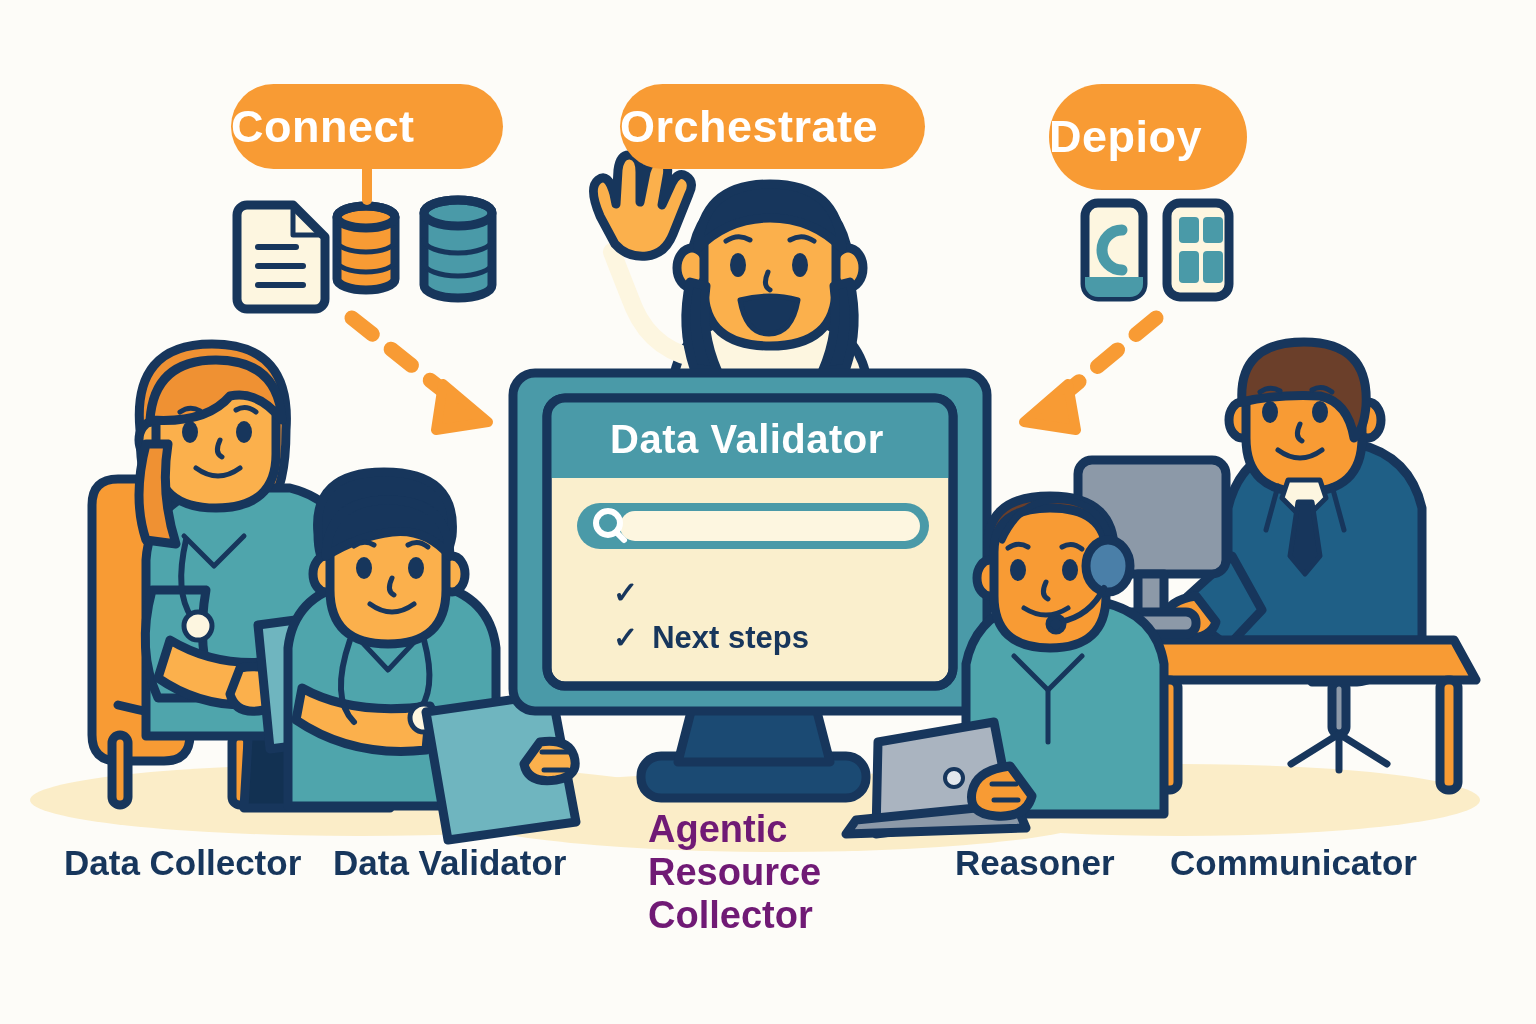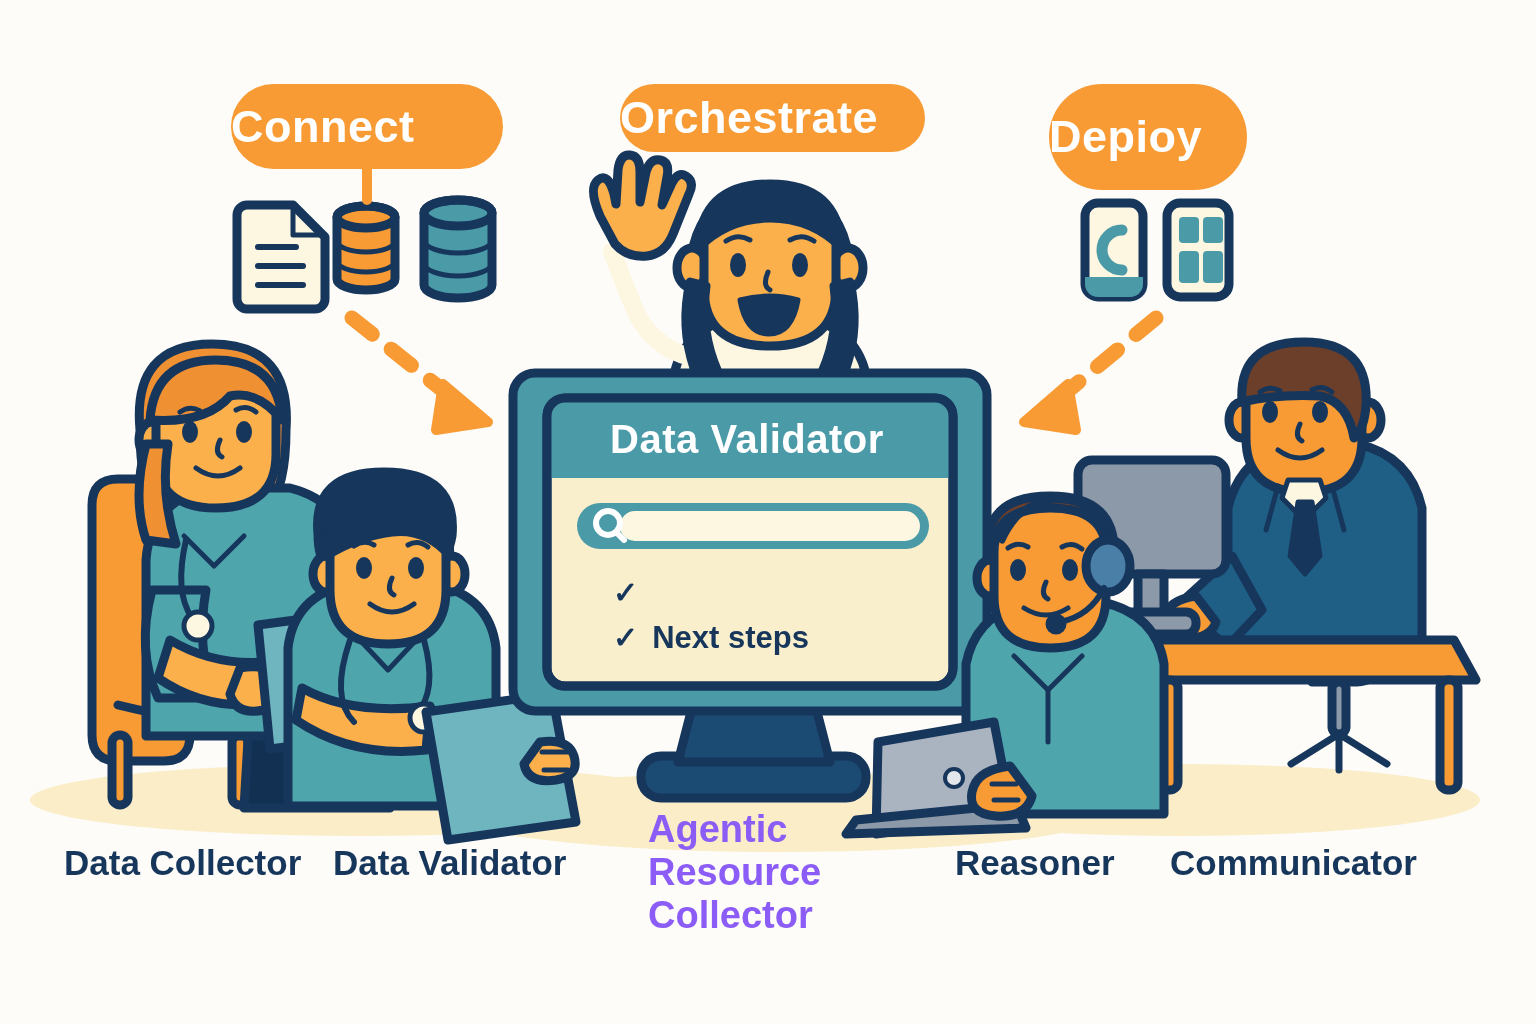--- a/index.html
+++ b/index.html
@@ -18,21 +18,21 @@
     background:#f89b34;
     color:#ffffff;
     border-radius:60px;
     display:flex;align-items:center;justify-content:flex-start;
     font-weight:bold;
     letter-spacing:0.5px;
     white-space:nowrap;
     user-select:none;
   }
   #pill-connect{left:231px;top:84px;width:272px;height:85px;font-size:45px;}
-  #pill-orchestrate{left:620px;top:84px;width:305px;height:68px;font-size:45px;}
+  #pill-orchestrate{left:620px;top:84px;width:305px;height:85px;font-size:45px;}
   #pill-deploy{left:1049px;top:84px;width:198px;height:106px;font-size:45px;}
 
   
   .scr-title{
     position:absolute;left:567px;top:415px;width:360px;height:48px;
     color:#ffffff;font-size:40px;font-weight:bold;
     display:flex;align-items:center;justify-content:center;
     letter-spacing:0.5px;
   }
   .bullet{
@@ -48,21 +48,21 @@
     position:absolute;color:#17365c;font-weight:bold;white-space:nowrap;
     user-select:none;
   }
   #cap-collector{left:64px;top:843px;font-size:35px;}
   #cap-validator{left:333px;top:843px;font-size:35px;}
   #cap-reasoner{left:955px;top:843px;font-size:35px;}
   #cap-communicator{left:1170px;top:843px;font-size:35px;}
 
   #center-caption{
     position:absolute;left:648px;top:808px;width:260px;
-    color:#8b5cf6;font-weight:bold;font-size:38px;line-height:1.13;
+    color:#701a75;font-weight:bold;font-size:38px;line-height:1.13;
     text-align:left;
   }
   #center-caption div{display:block;}
 </style>
 </head>
 <body>
 
 <div id="stage">
 <svg viewBox="0 0 1536 1024" xmlns="http://www.w3.org/2000/svg">
   <defs>

